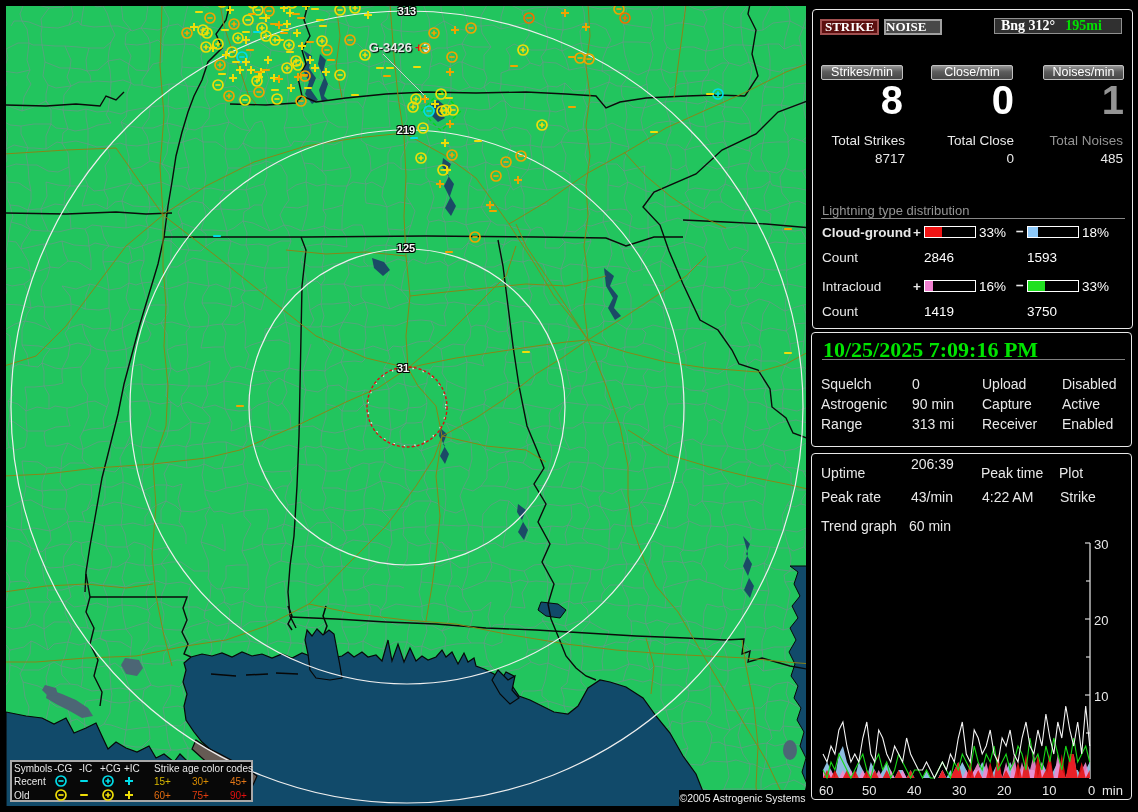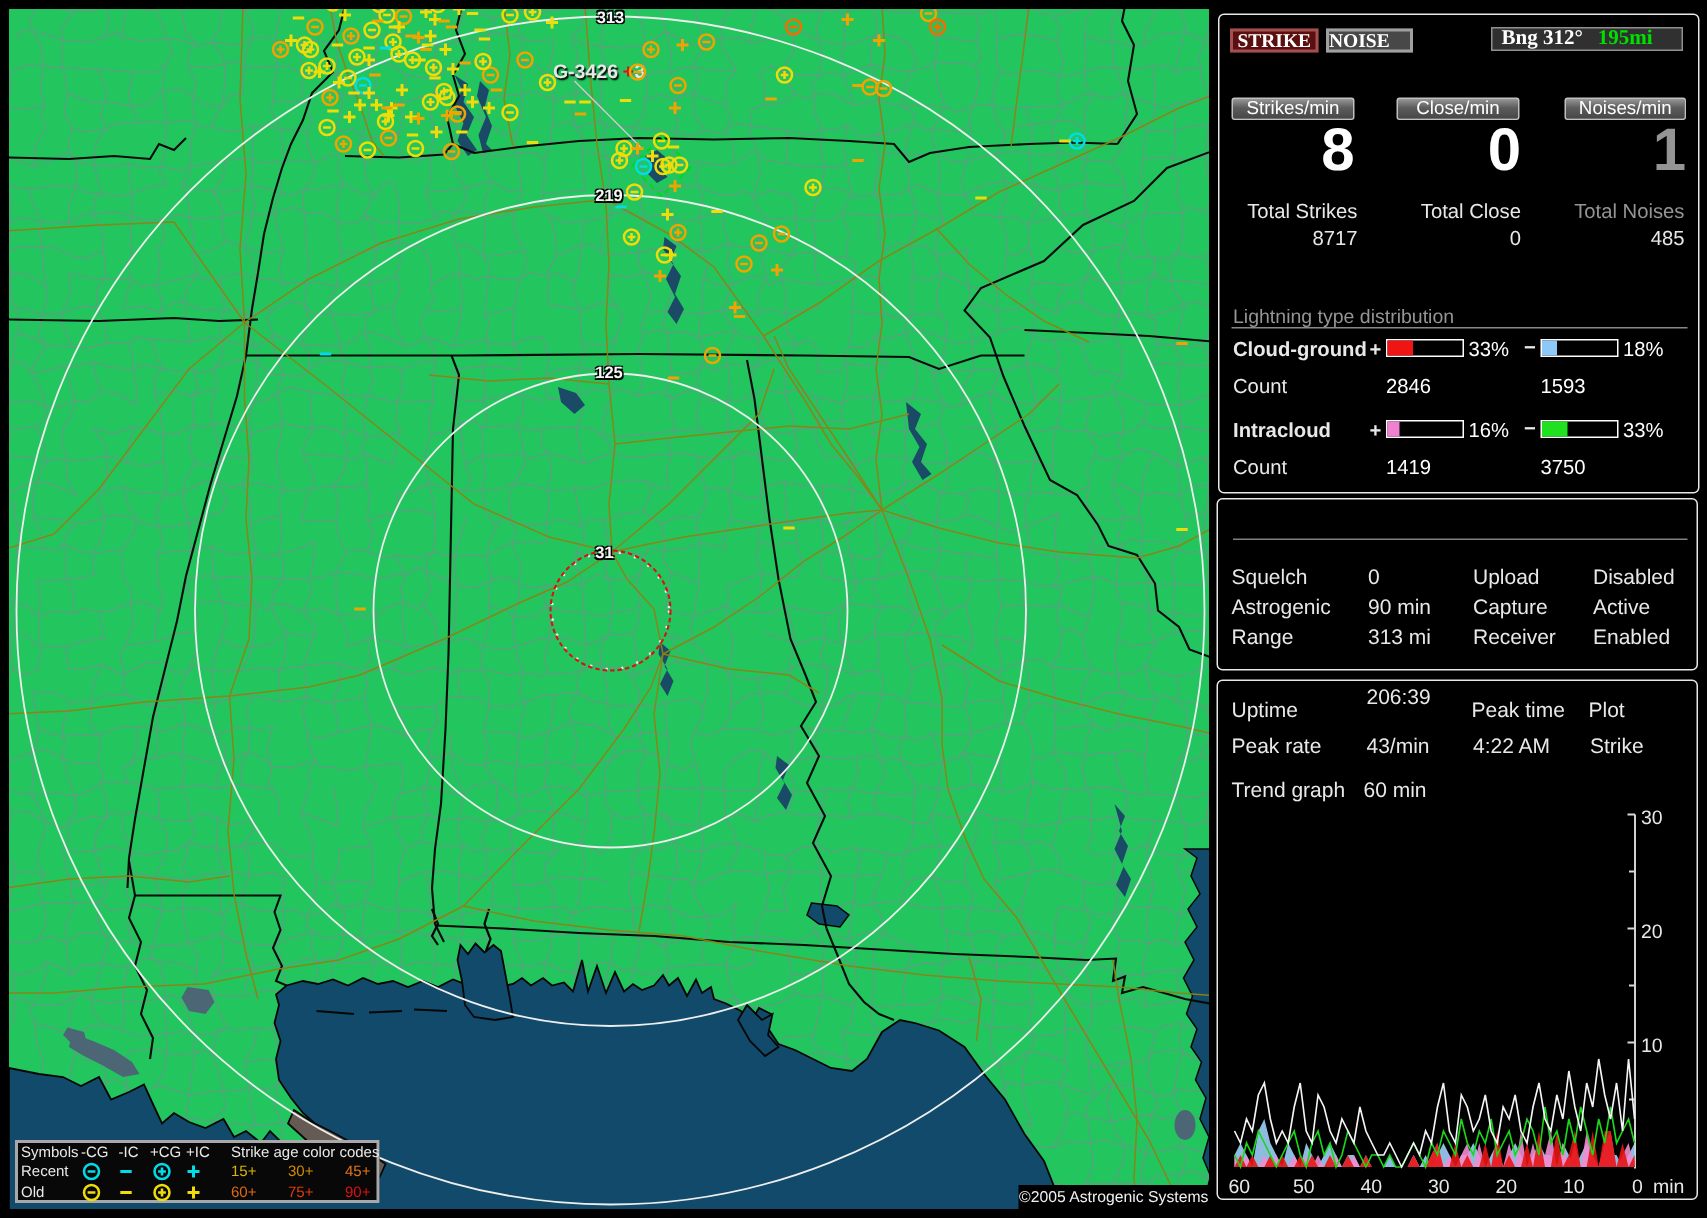--- a/index.html
+++ b/index.html
@@ -355,37 +355,38 @@
     </div>
  <div class="pct" style="left:166px;top:215px">33%</div>
  <div class="abs wht" style="left:203px;top:214px;font-size:13.5px;font-weight:bold">−</div>
  <div class="bar" style="left:214px;top:216px">
       <div style="width:10px;background:#8cc8f8"></div>
     </div>
  <div class="pct" style="left:269px;top:215px">18%</div>
  <div class="lbl" style="left:9px;top:240px">Count</div>
  <div class="pct" style="left:111px;top:240px">2846</div>
  <div class="pct" style="left:214px;top:240px">1593</div>
- <div class="abs wht" style="left:9px;top:269px;font-size:13.5px;font-weight:bold">Intracloud</div>
+ <div class="abs wht" style="left:9px;top:269px;font-size:13.5px;font-weight:normal">Intracloud</div>
  <div class="abs wht" style="left:100px;top:269px;font-size:13.5px;font-weight:bold">+</div>
  <div class="bar" style="left:111px;top:270px">
       <div style="width:8px;background:#f080d0"></div>
     </div>
  <div class="pct" style="left:166px;top:269px">16%</div>
  <div class="abs wht" style="left:203px;top:268px;font-size:13.5px;font-weight:bold">−</div>
  <div class="bar" style="left:214px;top:270px">
       <div style="width:17px;background:#20e020"></div>
     </div>
  <div class="pct" style="left:269px;top:269px">33%</div>
  <div class="lbl" style="left:9px;top:294px">Count</div>
  <div class="pct" style="left:111px;top:294px">1419</div>
  <div class="pct" style="left:214px;top:294px">3750</div>
 </div>
 
 <div class="panel" style="left:811px;top:332px;width:319px;height:113px">
+ <div class="abs" style="left:11px;top:4px;font-family:'Liberation Serif',serif;font-weight:bold;font-size:22px;color:#00e400">10/25/2025 7:09:16 PM</div>
  <div class="abs" style="left:10px;top:26px;width:303px;border-top:1px solid #808080"></div>
  <div class="row2" style="left:9px;top:43px">Squelch</div>
     <div class="row2" style="left:100px;top:43px">0</div>
  <div class="row2" style="left:170px;top:43px">Upload</div>
     <div class="row2 gray" style="left:250px;top:43px">Disabled</div>
  <div class="row2" style="left:9px;top:63px">Astrogenic</div>
     <div class="row2" style="left:100px;top:63px">90 min</div>
  <div class="row2" style="left:170px;top:63px">Capture</div>
     <div class="row2 grn" style="left:250px;top:63px">Active</div>
  <div class="row2" style="left:9px;top:83px">Range</div>

